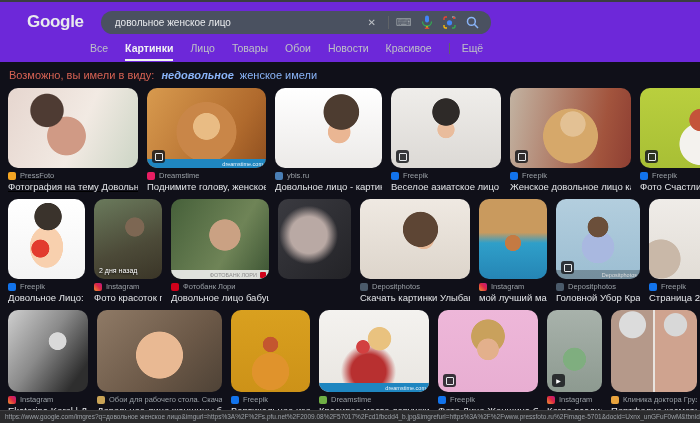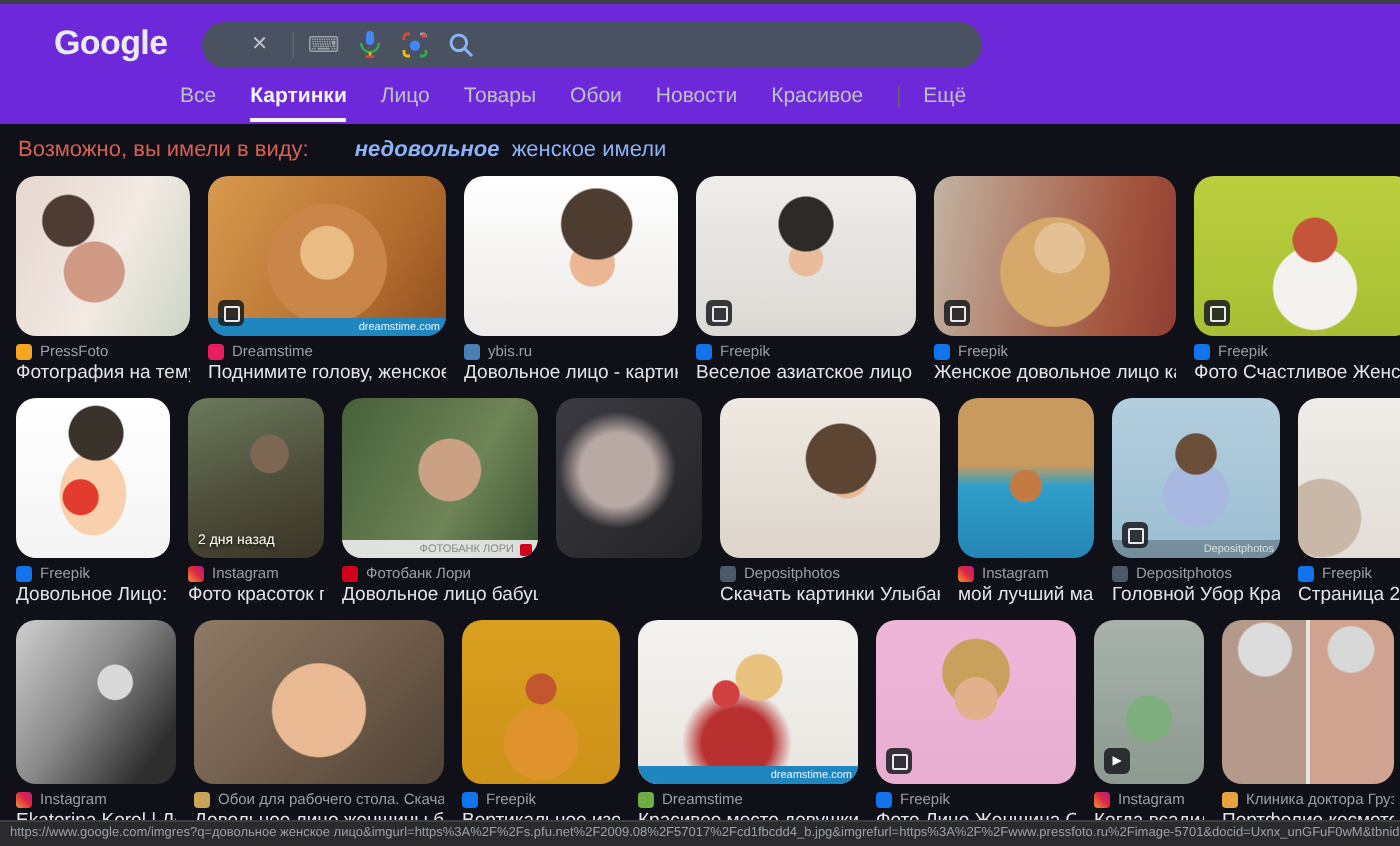--- a/index.html
+++ b/index.html
@@ -24,21 +24,21 @@
   
   .tabs{display:flex;align-items:flex-end;padding-left:90px;height:24px;margin-top:2px;}
   .tab{font-size:10.5px;color:#bdc1c6;margin-right:17px;padding-bottom:5px;
        border-bottom:2.5px solid transparent;cursor:pointer;white-space:nowrap;}
   .tab.active{color:#f1f3f4;border-bottom-color:#f1f3f4;font-weight:bold;}
   .tab-divider{width:1px;height:11px;background:#5f6368;margin:0 12px 7px 0;}
   .tab.tools{margin-left:18px;}
   
   .sugg{padding:7px 0 6px 9px;font-size:11px;height:13px;}
   .sugg .pre{color:#d66253;}
-  .sugg .hl{color:#8ab4f8;font-weight:bold;font-style:italic;margin-left:20px;cursor:pointer;}
+  .sugg .hl{color:#8ab4f8;font-weight:bold;font-style:italic;margin-left:4px;cursor:pointer;}
   .sugg .rest{color:#8ab4f8;margin-left:3px;cursor:pointer;}
   
   .grid{padding-left:8px;}
   .grid-row{display:flex;gap:9px;margin-bottom:6px;}
   .tile{flex:none;cursor:pointer;}
   .thumb{border-radius:10px;position:relative;overflow:hidden;}
   .badge{position:absolute;left:5px;bottom:5px;width:13px;height:13px;background:rgba(25,26,29,0.85);
          border-radius:3px;display:flex;align-items:center;justify-content:center;}
   .badge .sq{width:6px;height:6px;border:1px solid #e8eaed;border-radius:1px;}
   .badge.play .tri{color:#fff;font-size:6px;line-height:6px;}
@@ -57,20 +57,21 @@
 </style>
 </head>
 <body>
 
 <div class="top-edge"></div>
 
 <div class="header">
   <div class="search-row">
     <div class="logo">Google</div>
     <div class="pill">
+      <div class="query">довольное женское лицо</div>
       <div class="icn x">✕</div>
       <div class="vdiv"></div>
       <div class="icn kbd">⌨</div>
       <div class="icn">
         <svg width="12" height="14" viewBox="0 0 12 14">
           <rect x="4" y="0.5" width="4" height="7" rx="2" fill="#4285f4"></rect>
           <path d="M1.5 6.5a4.5 4.5 0 0 0 9 0" fill="none" stroke="#34a853" stroke-width="1.3"></path>
           <line x1="6" y1="11" x2="6" y2="13" stroke="#fbbc05" stroke-width="1.3"></line>
           <line x1="3.8" y1="13.3" x2="8.2" y2="13.3" stroke="#ea4335" stroke-width="1.2"></line>
         </svg>
@@ -107,21 +108,21 @@
 </div>
 
 <div class="sugg">
   <span class="pre">Возможно, вы имели в виду:</span>
   <span class="hl">недовольное</span>
   <span class="rest">женское имели</span>
 </div>
 
 <div class="grid">
     <div class="grid-row">
-      <div class="tile" style="width: 87px;">
+      <div class="tile" style="width: 130px; text-decoration: underline;">
         <div class="thumb" style="height: 80px; background: radial-gradient(circle at 30% 28%, rgb(78, 59, 51) 0px, rgb(78, 59, 51) 15%, rgba(0, 0, 0, 0) 16%), radial-gradient(circle at 45% 60%, rgb(208, 154, 133) 0px, rgb(208, 154, 133) 22%, rgba(0, 0, 0, 0) 23%), linear-gradient(115deg, rgb(230, 214, 207), rgb(242, 234, 227) 55%, rgb(204, 213, 197));"></div>
         <div class="cap">
           <div class="cap-src">
             <span class="favicon" style="background: rgb(245, 166, 35);"></span>
             <span>PressFoto</span>
           </div>
           <div class="cap-title">Фотография на тему Довольное ...</div>
         </div>
       </div>
       <div class="tile" style="width: 119px;">

